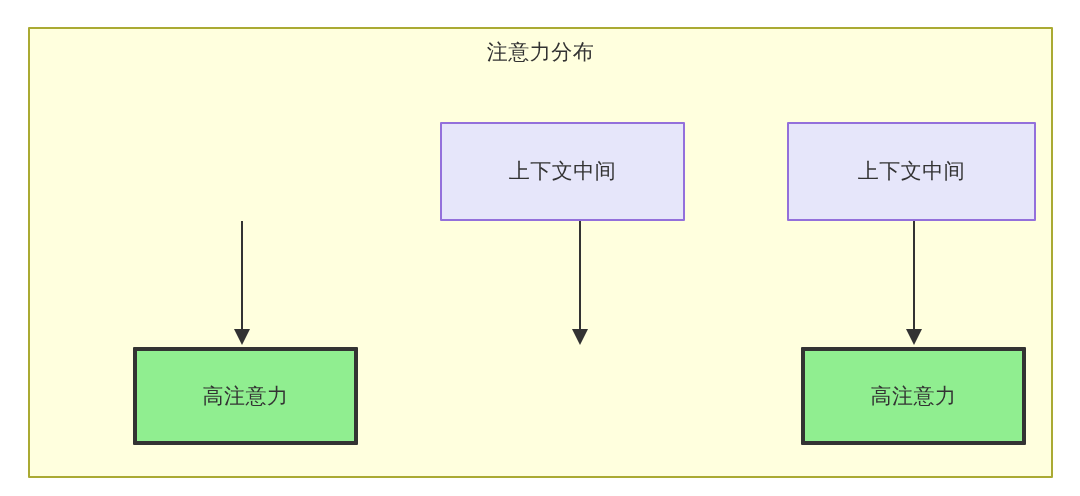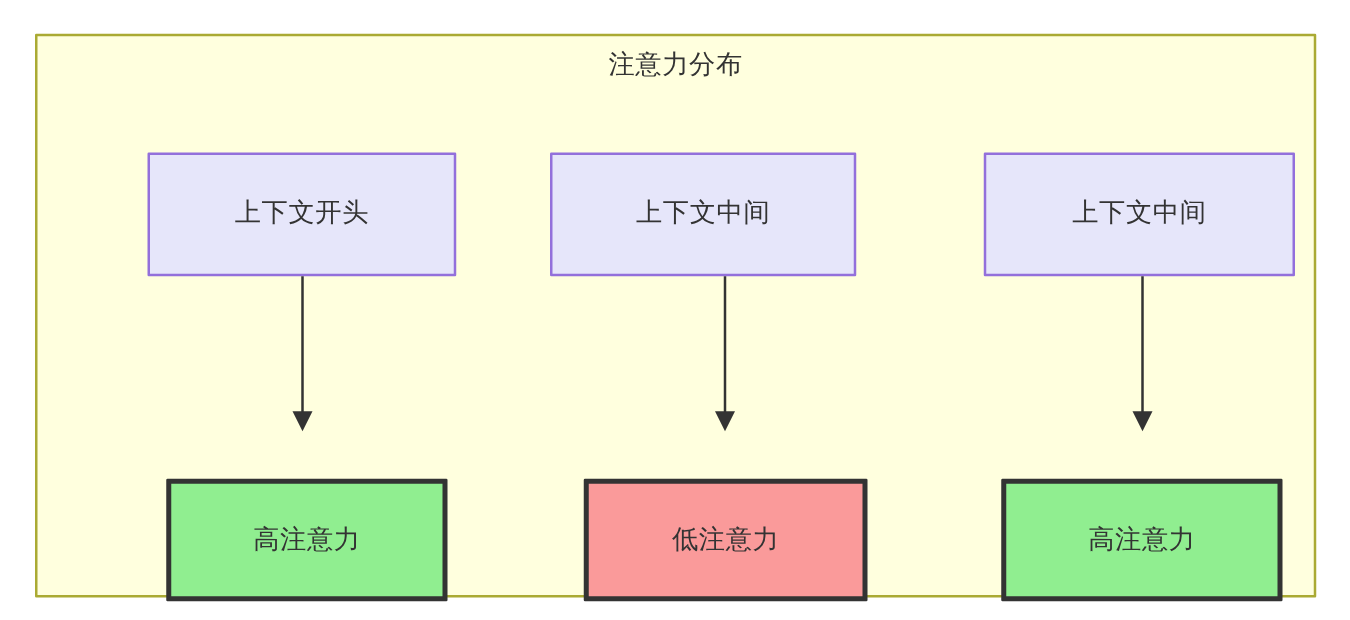--- a/index.html
+++ b/index.html
@@ -76,21 +76,20 @@
   .ctx-1 { left: 88px;  width: 247px; }
   .ctx-2 { left: 410px; width: 245px; }
   .ctx-3 { left: 757px; width: 249px; }
 
   
   .node-attn {
     border: 4px solid #333333;
     border-radius: 1px;
     top: 318px;
     height: 98px;
-    margin-top: 36px;
   }
   .attn-1 { left: 103px; width: 225px; background: #90ee90; }
   .attn-2 { left: 437px; width: 227px; background: #fa9a9a; }
   .attn-3 { left: 771px; width: 225px; background: #90ee90; }
 
   
   .edge {
     position: absolute;
     top: 192px;
     width: 20px;
@@ -104,23 +103,20 @@
 </style>
 </head>
 <body>
 
 <div id="canvas">
 
   <div class="subgraph">
 
     <div class="subgraph-title">注意力分布</div>
 
-    <div class="node node-context ctx-1">
-      <span class="node-label">上下文开头</span>
-    </div>
 
     <div class="node node-context ctx-2">
       <span class="node-label">上下文中间</span>
     </div>
 
     <div class="node node-context ctx-3">
       <span class="node-label">上下文中间</span>
     </div>
 
     <div class="edge edge-1">
@@ -141,22 +137,19 @@
       <svg width="20" height="126" viewBox="0 0 20 126" xmlns="http://www.w3.org/2000/svg">
         <line x1="10" y1="0" x2="10" y2="112" stroke="#333333" stroke-width="2"></line>
         <polygon points="10,124 2,108 18,108" fill="#333333"></polygon>
       </svg>
     </div>
 
     <div class="node node-attn attn-1">
       <span class="node-label">高注意力</span>
     </div>
 
-    <div class="node node-attn attn-2">
-      <span class="node-label">低注意力</span>
-    </div>
 
     <div class="node node-attn attn-3">
       <span class="node-label">高注意力</span>
     </div>
 
   </div>
 </div>
 
 </body></html>

